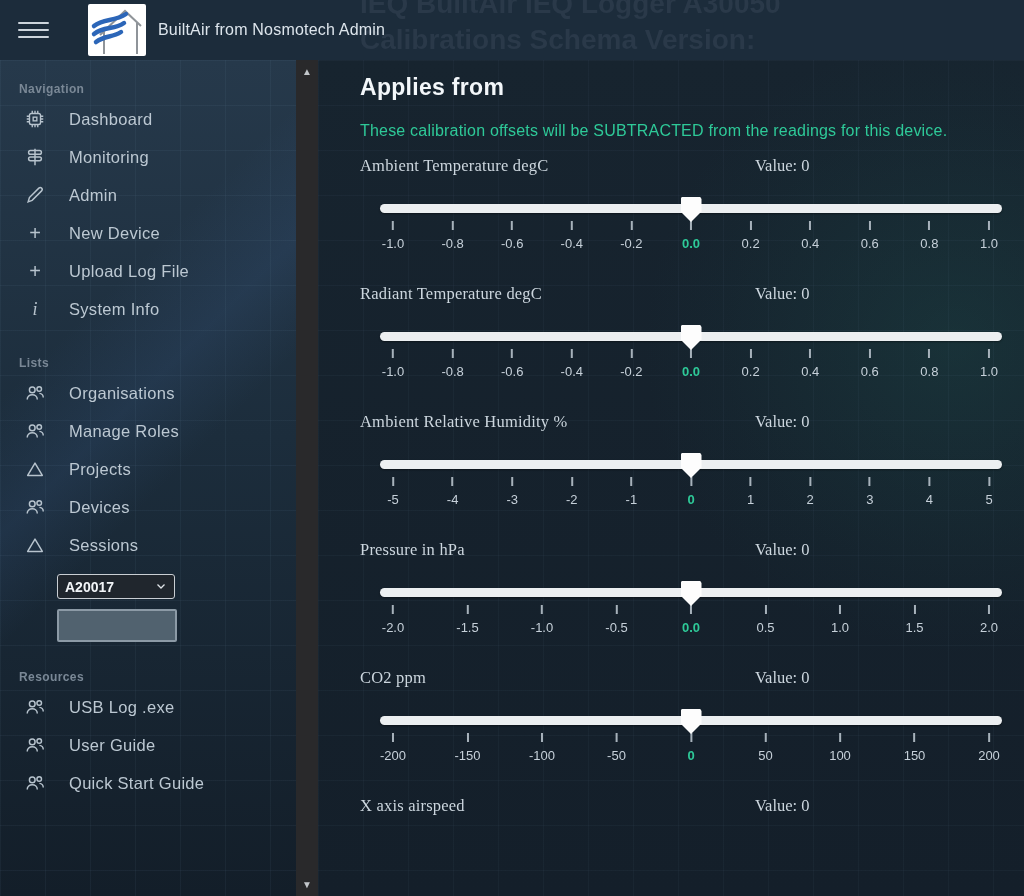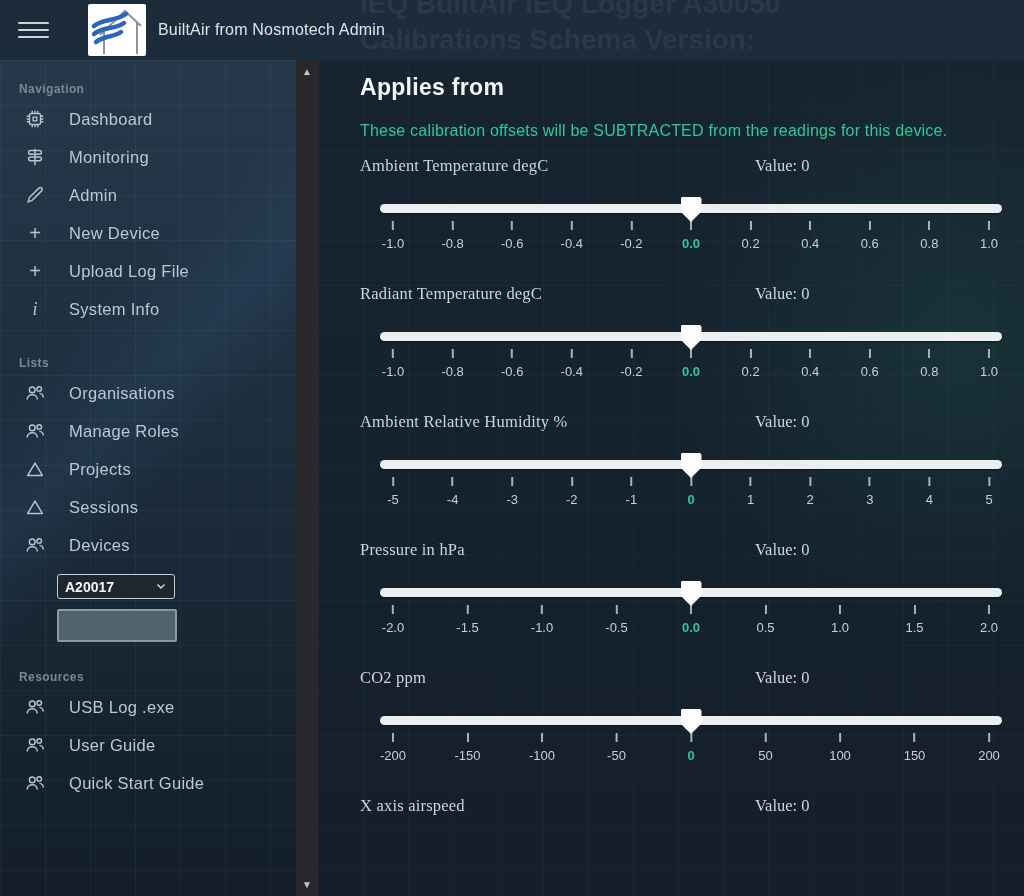--- a/index.html
+++ b/index.html
@@ -201,35 +201,35 @@
           <span class="nav-icon">
             <svg viewBox="0 0 24 24" fill="none" stroke="currentColor" stroke-width="1.6">
               <path d="M12 5.5 20 19H4Z" stroke-linejoin="round"></path>
             </svg>
           </span>
           <span class="nav-label">Projects</span>
         </div>
         <div class="nav-item">
           <span class="nav-icon">
             <svg viewBox="0 0 24 24" fill="none" stroke="currentColor" stroke-width="1.6">
-              <path d="M12 5.5 20 19H4Z" stroke-linejoin="round"></path>
-            </svg>
-          </span>
-          <span class="nav-label">Sessions</span>
-        </div>
-        <div class="nav-item">
-          <span class="nav-icon">
-            <svg viewBox="0 0 24 24" fill="none" stroke="currentColor" stroke-width="1.6">
               <circle cx="9" cy="8.6" r="3.1"></circle>
               <path d="M3.5 19c0-3.2 2.5-5.2 5.5-5.2s5.5 2 5.5 5.2"></path>
               <circle cx="16.6" cy="7.6" r="2.5"></circle>
               <path d="M16.8 12.4c2.5.2 4.2 2 4.2 4.6"></path>
             </svg>
           </span>
           <span class="nav-label">Devices</span>
+        </div>
+        <div class="nav-item">
+          <span class="nav-icon">
+            <svg viewBox="0 0 24 24" fill="none" stroke="currentColor" stroke-width="1.6">
+              <path d="M12 5.5 20 19H4Z" stroke-linejoin="round"></path>
+            </svg>
+          </span>
+          <span class="nav-label">Sessions</span>
         </div>
         <div class="device-select">
           <span class="val">A20017</span>
           <span><svg viewBox="0 0 24 24" fill="none" stroke="currentColor" stroke-width="2.6">
               <path d="M5 9l7 7 7-7"></path>
             </svg></span>
         </div>
         <div class="device-box"></div>
         <div class="section-label">Resources</div>
         <div class="nav-item">

